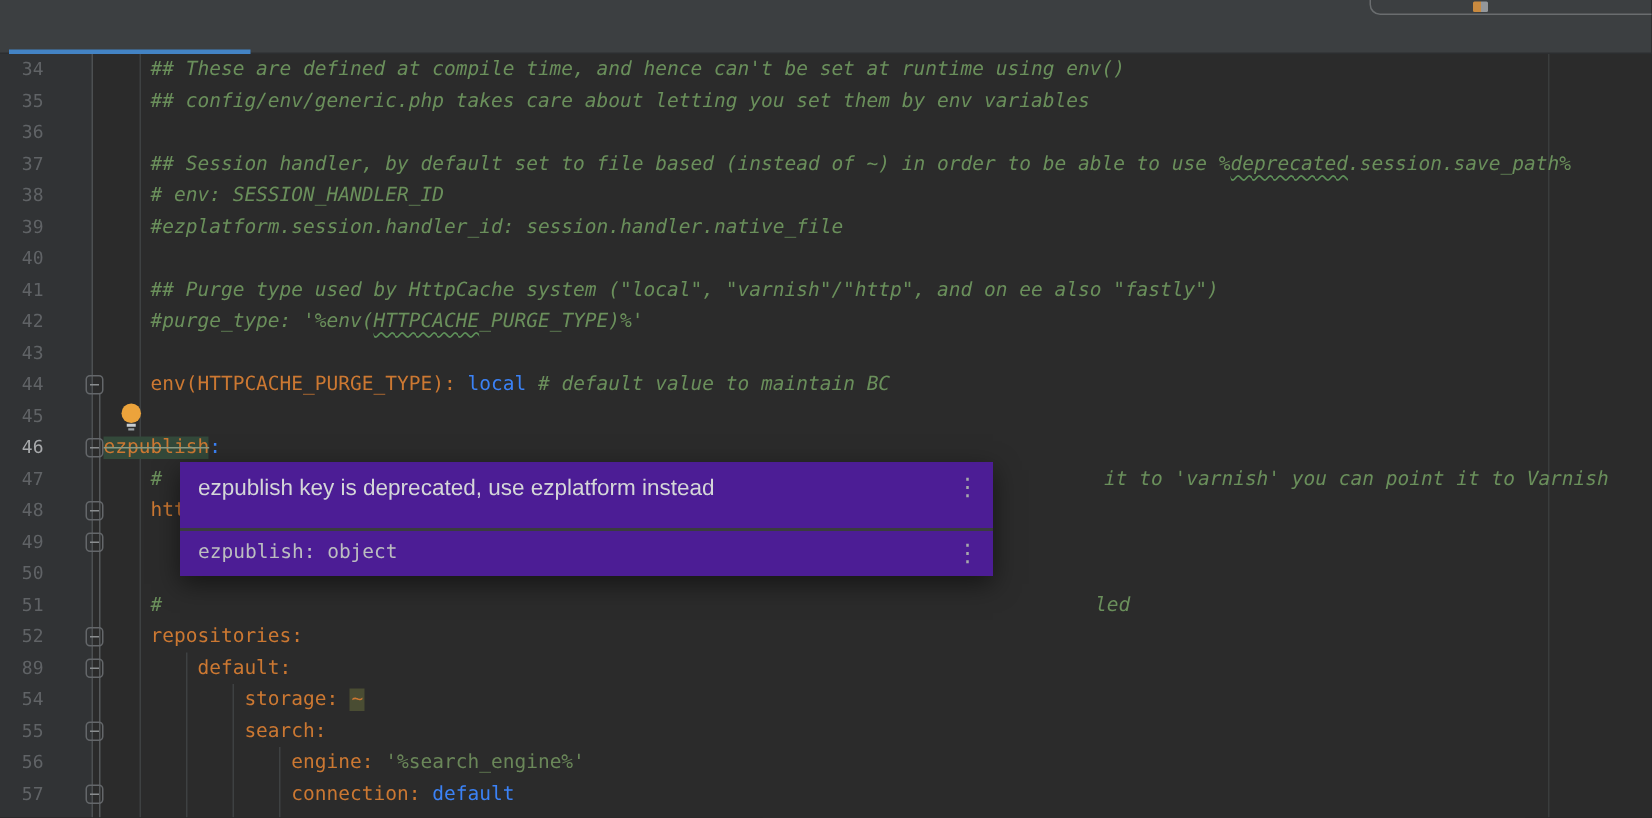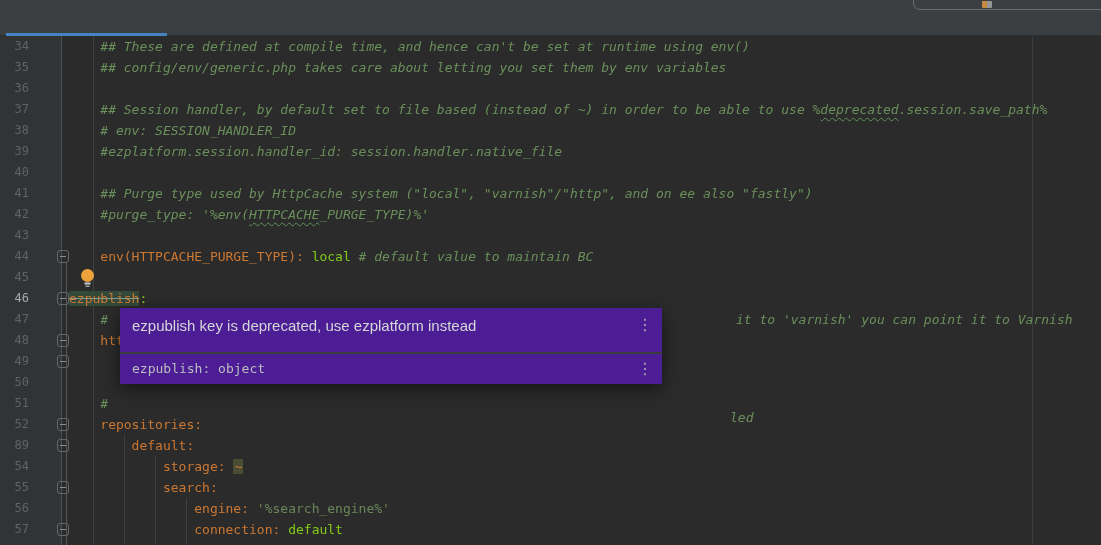--- a/index.html
+++ b/index.html
@@ -41,21 +41,21 @@
   .fold-connector { position:absolute; width:1px; background:#55585A; left:66px; z-index:1; }
   .fold { position:absolute; left:57px; width:12px; height:13px; border:1px solid #64676A;
           border-radius:3px; z-index:3; background:transparent; cursor:pointer; }
   .fold::after { content:""; position:absolute; left:2px; right:2px; top:5px; height:1px; background:#8A8D8F; }
 
   .row { position:absolute; left:69px; height:21px; line-height:21px; white-space:pre;
          color:#A9B7C6; z-index:2; cursor:text; }
   .row .abs { position:absolute; top:0; }
   .cmt { color:#6A8F5B; font-style:italic; }
   .key { color:#CC7832; }
-  .val { color:#84cc16;text-align:right; }
+  .val { color:#3b82f6;text-align:right; }
   .str { color:#6A8759; }
   .dep { color:#CC7832; background:#33493A; text-decoration:line-through; text-decoration-color:#8A9B85; }
   .tilde { color:#CC7832; background:#4A4D33; padding:0 1px; }
   .wavy { text-decoration:underline wavy #5E9159 1px; text-underline-offset:3px; }
   .cmt.wavy { text-decoration:underline wavy #5E9159 1px; }
 
   .indent-guide { position:absolute; width:1px; background:#3E4142; z-index:1; }
   .margin-guide { position:absolute; width:1px; background:#3A3D3D; top:0; height:509px; z-index:1; }
 
   .bulb { position:absolute; z-index:4; cursor:pointer; }
@@ -132,21 +132,21 @@
       <div class="row" style="top: 273px;"><span class="cmt">    #</span><span class="cmt abs" style="left: 667px;">it to 'varnish' you can point it to Varnish</span></div>
       <div class="ln" style="top: 294px;">48</div>
       <div class="fold" style="top: 298px;"></div>
       <div class="row" style="top: 294px;"><span class="key">    http_cache:</span></div>
       <div class="ln" style="top: 315px;">49</div>
       <div class="fold" style="top: 319px;"></div>
       <div class="row" style="top: 315px;"></div>
       <div class="ln" style="top: 336px;">50</div>
       <div class="row" style="top: 336px;"></div>
       <div class="ln" style="top: 357px;">51</div>
-      <div class="row" style="top: 357px;"><span class="cmt">    #</span><span class="cmt abs" style="left: 661px; margin-top: 14px;">led</span></div>
+      <div class="row" style="top: 357px;"><span class="cmt">    #</span><span class="cmt abs" style="left: 661px;">led</span></div>
       <div class="ln" style="top: 378px;">52</div>
       <div class="fold" style="top: 382px;"></div>
       <div class="row" style="top: 378px;"><span class="key">    repositories:</span></div>
       <div class="ln" style="top: 399px;">89</div>
       <div class="fold" style="top: 403px;"></div>
       <div class="row" style="top: 399px;"><span class="key">        default:</span></div>
       <div class="ln" style="top: 420px;">54</div>
       <div class="row" style="top: 420px;"><span class="key">            storage: </span><span class="tilde">~</span></div>
       <div class="ln" style="top: 441px;">55</div>
       <div class="fold" style="top: 445px;"></div>

